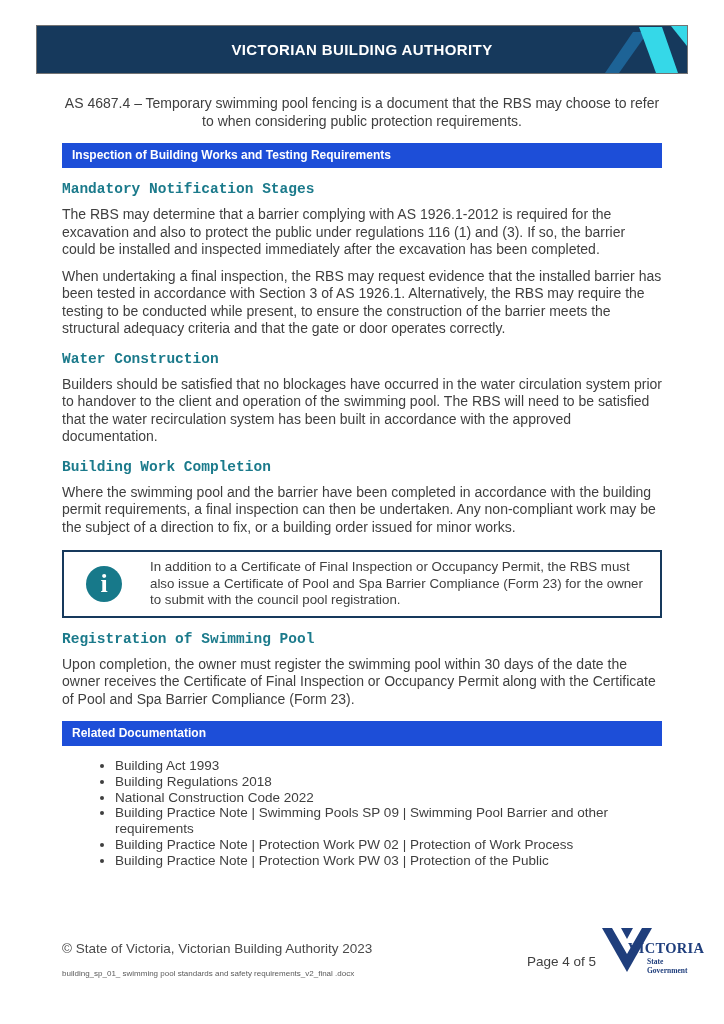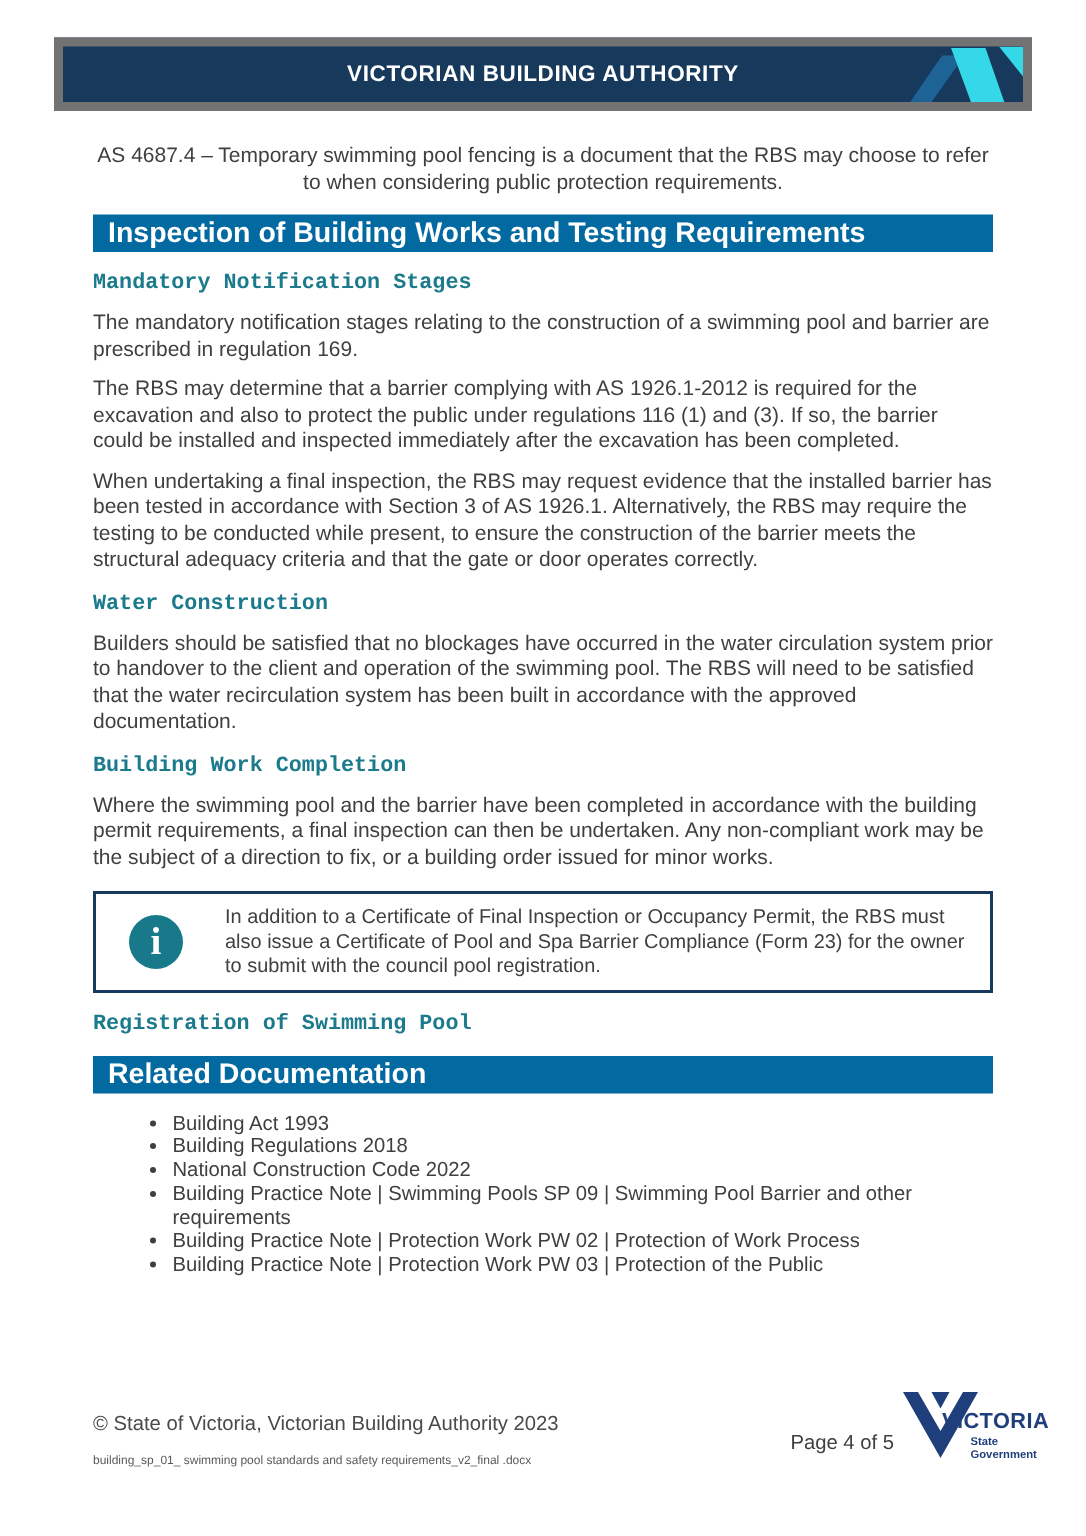--- a/index.html
+++ b/index.html
@@ -14,21 +14,21 @@
     color: #3f3f3f;
     overflow: hidden;
   }
 
   
   .header-bar {
     position: relative;
     margin: 25px 36px 0 36px;
     height: 49px;
     background: #16395c;
-    border: 6px solid #737373;
+    border: 1px solid #737373;
     display: flex;
     align-items: center;
     justify-content: center;
     overflow: hidden;
   }
   .header-title {
     color: #ffffff;
     font-weight: bold;
     font-size: 15px;
     letter-spacing: 0.4px;
@@ -45,24 +45,24 @@
   .content { margin: 0 62px; }
   .body-p {
     font-size: 14px;
     line-height: 17.5px;
     margin-top: 9px;
   }
   .intro-p { margin-top: 21px; text-align: center; }
 
   .section-bar {
     margin-top: 13px;
-    background: #0369a1;
+    background: #1d4ed8;
     color: #ffffff;
     font-weight: bold;
-    font-size: 19px;
+    font-size: 12px;
     line-height: 17px;
     padding: 4px 0 4px 10px;
   }
   .teal-heading {
     color: #1b7a8b;
     font-size: 14.5px;
     font-weight: bold;
     margin-top: 13px;
     font-family: Liberation Mono, monospace;
   }
@@ -138,20 +138,21 @@
     top: 928px;
     right: 30px;
     width: 92px;
     height: 62px;
   }
   .vic-triangle { position: absolute; left: 0; top: 0; }
   .vic-text {
     position: absolute;
     left: 26px;
     top: 12px;
+    font-family: Liberation Serif, serif;
   }
   .vic-wordmark {
     font-size: 14.5px;
     font-weight: bold;
     color: #1f3e7c;
     letter-spacing: 0.3px;
   }
   .vic-tagline {
     margin: 1px 0 0 19px;
     font-size: 7.5px;
@@ -176,37 +177,37 @@
 
   <div class="content">
 
     <p class="body-p intro-p">AS 4687.4 – Temporary swimming pool fencing is a document that the RBS may choose to refer to when considering public protection requirements.</p>
 
     <div class="section-bar">
       <span>Inspection of Building Works and Testing Requirements</span>
     </div>
 
     <h3 class="teal-heading">Mandatory Notification Stages</h3>
-    <p class="body-p">The mandatory notification stages relating to the construction of a swimming pool and barrier are prescribed in regulation 169.</p>
     <p class="body-p">The RBS may determine that a barrier complying with AS 1926.1-2012 is required for the excavation and also to protect the public under regulations 116 (1) and (3). If so, the barrier could be installed and inspected immediately after the excavation has been completed.</p>
 
     <p class="body-p">When undertaking a final inspection, the RBS may request evidence that the installed barrier has been tested in accordance with Section 3 of AS 1926.1. Alternatively, the RBS may require the testing to be conducted while present, to ensure the construction of the barrier meets the structural adequacy criteria and that the gate or door operates correctly.</p>
 
     <h3 class="teal-heading">Water Construction</h3>
     <p class="body-p">Builders should be satisfied that no blockages have occurred in the water circulation system prior to handover to the client and operation of the swimming pool. The RBS will need to be satisfied that the water recirculation system has been built in accordance with the approved documentation.</p>
 
     <h3 class="teal-heading">Building Work Completion</h3>
     <p class="body-p">Where the swimming pool and the barrier have been completed in accordance with the building permit requirements, a final inspection can then be undertaken.  Any non-compliant work may be the subject of a direction to fix, or a building order issued for minor works.</p>
 
     <div class="info-box">
       <div class="info-icon">i</div>
       <div class="info-text">In addition to a Certificate of Final Inspection or Occupancy Permit, the RBS must also issue a Certificate of Pool and Spa Barrier Compliance (Form 23) for the owner to submit with the council pool registration.</div>
     </div>
 
     <h3 class="teal-heading">Registration of Swimming Pool</h3>
+    <p class="body-p">Upon completion, the owner must register the swimming pool within 30 days of the date the owner receives the Certificate of Final Inspection or Occupancy Permit along with the Certificate of Pool and Spa Barrier Compliance (Form 23).</p>
 
     <div class="section-bar">
       <span>Related Documentation</span>
     </div>
     <ul class="related-list">
       <li>Building Act 1993</li>
       <li>Building Regulations 2018</li>
       <li>National Construction Code 2022</li>
       <li>Building Practice Note | Swimming Pools SP 09 | Swimming Pool Barrier and other requirements</li>
       <li>Building Practice Note | Protection Work PW 02 | Protection of Work Process</li>

